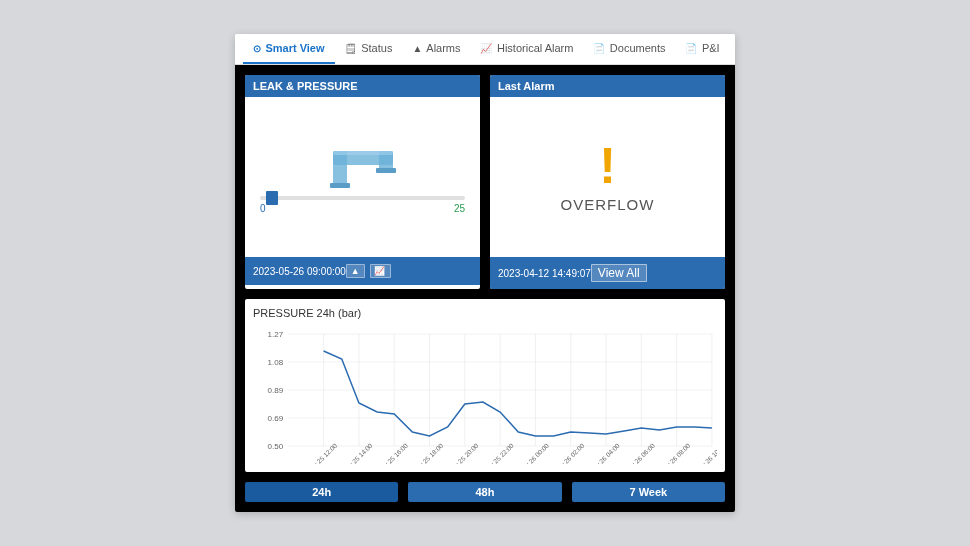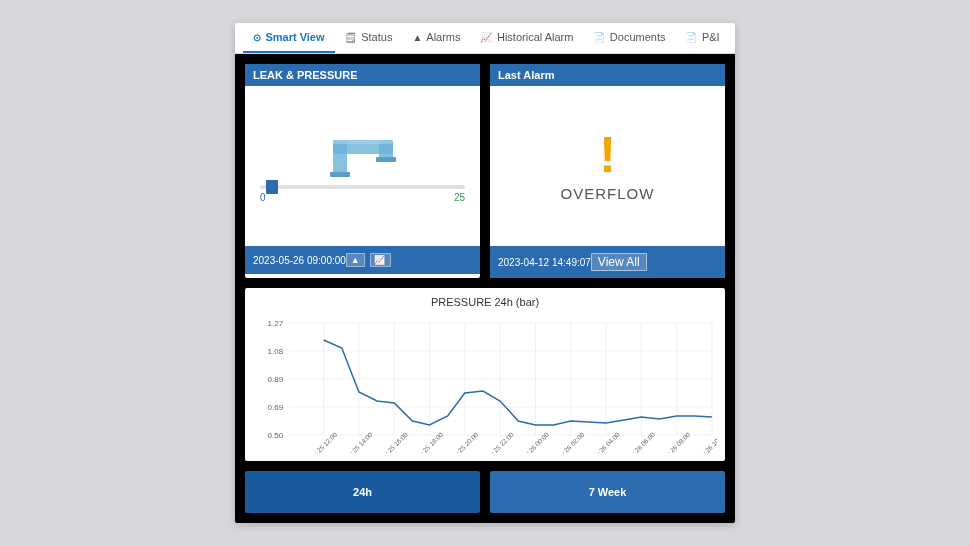--- a/index.html
+++ b/index.html
@@ -161,21 +161,20 @@
     }
     
     .chart-card {
       background: #fff;
       border-radius: 2px;
       overflow: hidden;
       margin-bottom: 10px;
       padding: 8px;
     }
     .chart-title {
-      text-align: center;
       font-size: 11px;
       color: #333;
       margin-bottom: 5px;
     }
     .chart-wrapper {
       position: relative;
       width: 100%;
       height: 140px;
     }
     
@@ -183,21 +182,21 @@
       display: flex;
       gap: 10px;
     }
     .time-btn {
       flex: 1;
       background: #2b6bb0;
       color: #fff;
       font-size: 11px;
       font-weight: bold;
       text-align: center;
-      padding: 15px 0;
+      padding: 4px 0;
       cursor: pointer;
       border-radius: 2px;
     }
     .time-btn.active {
       background: #1a5a9e;
     }
   </style>
 </head>
 <body>
 
@@ -360,16 +359,17 @@
           <text x="350" y="136" text-anchor="middle" font-size="6.5" fill="#666" transform="rotate(-45 350 136)">May 26 04:00</text>
           <text x="385" y="136" text-anchor="middle" font-size="6.5" fill="#666" transform="rotate(-45 385 136)">May 26 06:00</text>
           <text x="420" y="136" text-anchor="middle" font-size="6.5" fill="#666" transform="rotate(-45 420 136)">May 26 08:00</text>
           <text x="455" y="136" text-anchor="middle" font-size="6.5" fill="#666" transform="rotate(-45 455 136)">May 26 10:00</text>
         </svg>
       </div>
     </div>
 
     <div class="time-buttons">
       <div class="time-btn active">24h</div>
+      <div class="time-btn">48h</div>
       <div class="time-btn">7 Week</div>
     </div>
   </div>
 </div>
 
 </body></html>

